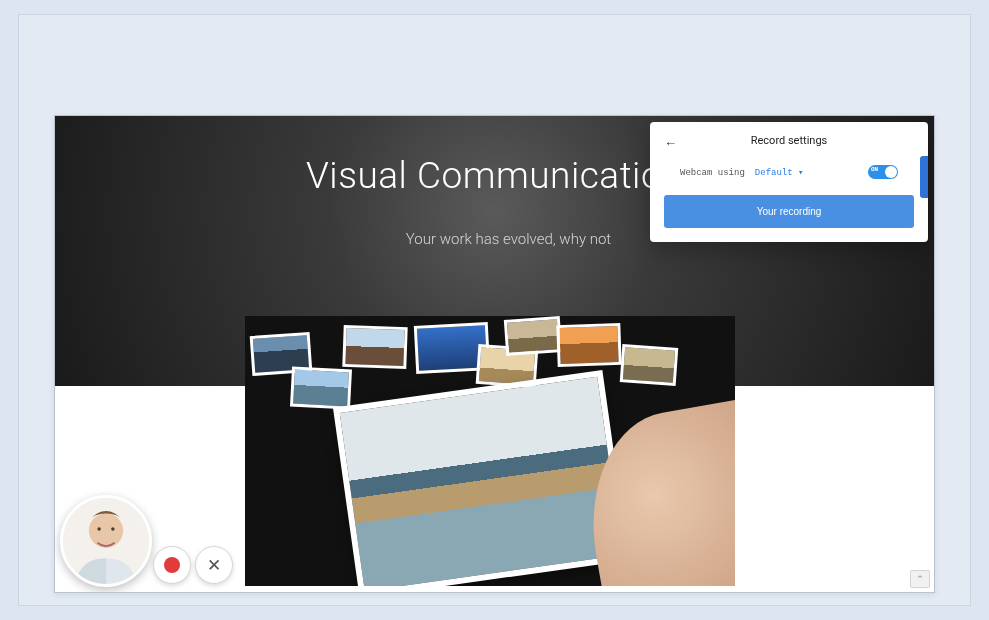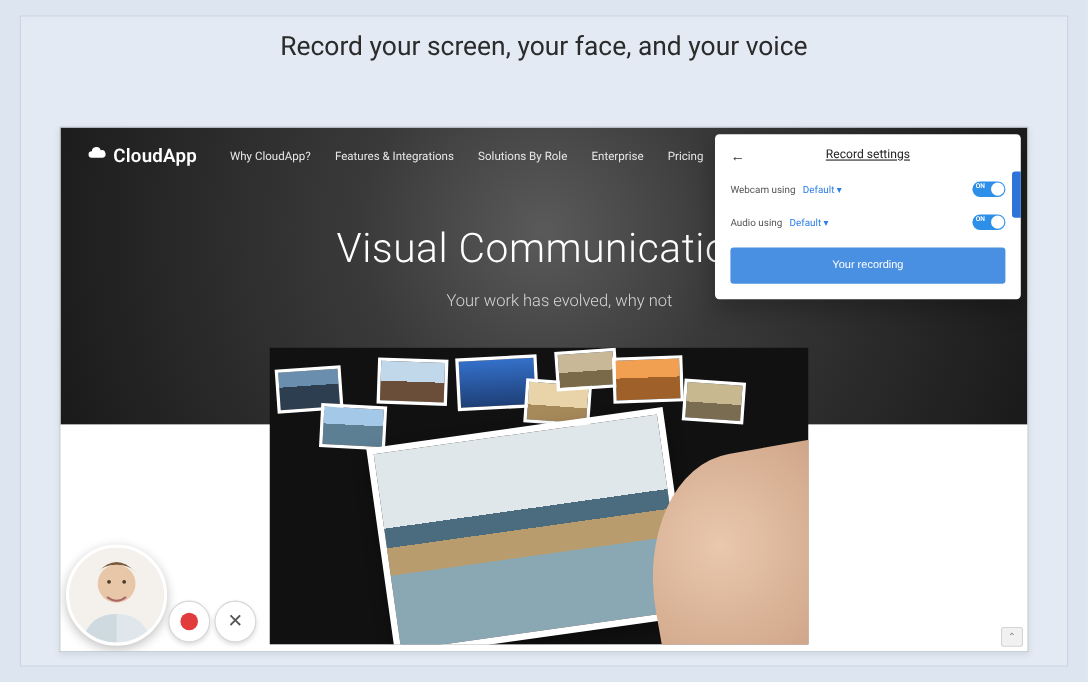--- a/index.html
+++ b/index.html
@@ -65,21 +65,21 @@
   .hero-title h2{
     margin:0;
     font-weight:300;
     font-size:37px;
     letter-spacing:.5px;
   }
   .hero-sub{
     color:#d6d6d6;
     font-size:15px;
     text-align:center;
-    margin-top:14px;
+    margin-top:31px;
     line-height:1.5;
     font-weight:300;
     padding-left:28px;
   }
   
   .lower{
     position:absolute;
     left:0;right:0;top:270px;bottom:0;
     background:#fff;
   }
@@ -150,24 +150,25 @@
   }
   .panel-head{
     display:flex;align-items:center;justify-content:center;
     position:relative;
     margin-bottom:18px;
   }
   .panel-back{
     position:absolute;left:0;top:0;
     font-size:13px;cursor:pointer;color:#333;
   }
-  .panel-title{font-size:11px;color:#222;text-decoration:underline;}
+  .panel-title{font-size:11px;color:#222;}
   .panel-row{
     display:flex;align-items:center;justify-content:space-between;
-    margin:16px 0;
+    margin:16px 16px;
+    font-family:Liberation Mono, monospace;
   }
   .panel-row .lbl{font-size:9px;color:#555;}
   .panel-row .val{font-size:9px;color:#2d7ee8;margin-left:4px;cursor:pointer;}
   .toggle{
     position:relative;
     width:30px;height:14px;
     background:#2d8fe8;
     border-radius:8px;
     cursor:pointer;
   }
@@ -238,42 +239,27 @@
     display:flex;align-items:center;justify-content:center;
   }
 </style>
 </head>
 <body>
 
 <div class="outer-frame">
 
   <div class="headline">
     <h1>
-      <span>Record your screen, your face, and your voice</span><br>
+      <br>
     </h1>
   </div>
 
   <div class="screenshot">
 
     <div class="hero">
-      <div class="navbar">
-        <div class="brand">
-          <span>
-            <svg viewBox="0 0 24 24" fill="#fff">
-                <path d="M19 18H6a4 4 0 0 1 0-8 5.5 5.5 0 0 1 10.8-1.2A4.5 4.5 0 0 1 19 18z"></path>
-              </svg>
-          </span>
-          <span>CloudApp</span>
-        </div>
-        <span class="navlink">Why CloudApp?</span>
-        <span class="navlink">Features &amp; Integrations</span>
-        <span class="navlink">Solutions By Role</span>
-        <span class="navlink">Enterprise</span>
-        <span class="navlink">Pricing</span>
-      </div>
 
       <div class="hero-title">
         <h2>Visual Communication</h2>
         <div class="hero-sub">
           <span>Your work has evolved, why not</span><br>
         </div>
       </div>
     </div>
 
     <div class="lower"></div>
@@ -299,29 +285,20 @@
       </div>
       <div class="panel-row">
         <span>
           <span class="lbl">Webcam using</span>
           <span class="val">Default ▾</span>
         </span>
         <span class="toggle">
           <span class="tag">ON</span>
         </span>
       </div>
-      <div class="panel-row">
-        <span>
-          <span class="lbl">Audio using</span>
-          <span class="val">Default ▾</span>
-        </span>
-        <span class="toggle">
-          <span class="tag">ON</span>
-        </span>
-      </div>
       <button class="panel-btn">Your recording</button>
       <div class="edge-tab"></div>
     </div>
 
     <div class="webcam">
       <svg viewBox="0 0 100 100">
         <rect width="100" height="100" fill="#f4f1ec"></rect>
         <circle cx="50" cy="38" r="20" fill="#e8c6a8"></circle>
         <path d="M30 26 q20 -22 40 0 q-6 -8 -20 -8 t-20 8z" fill="#7a5a3a"></path>
         <path d="M14 100 q6 -30 36 -30 t36 30 z" fill="#dfe7ec"></path>

